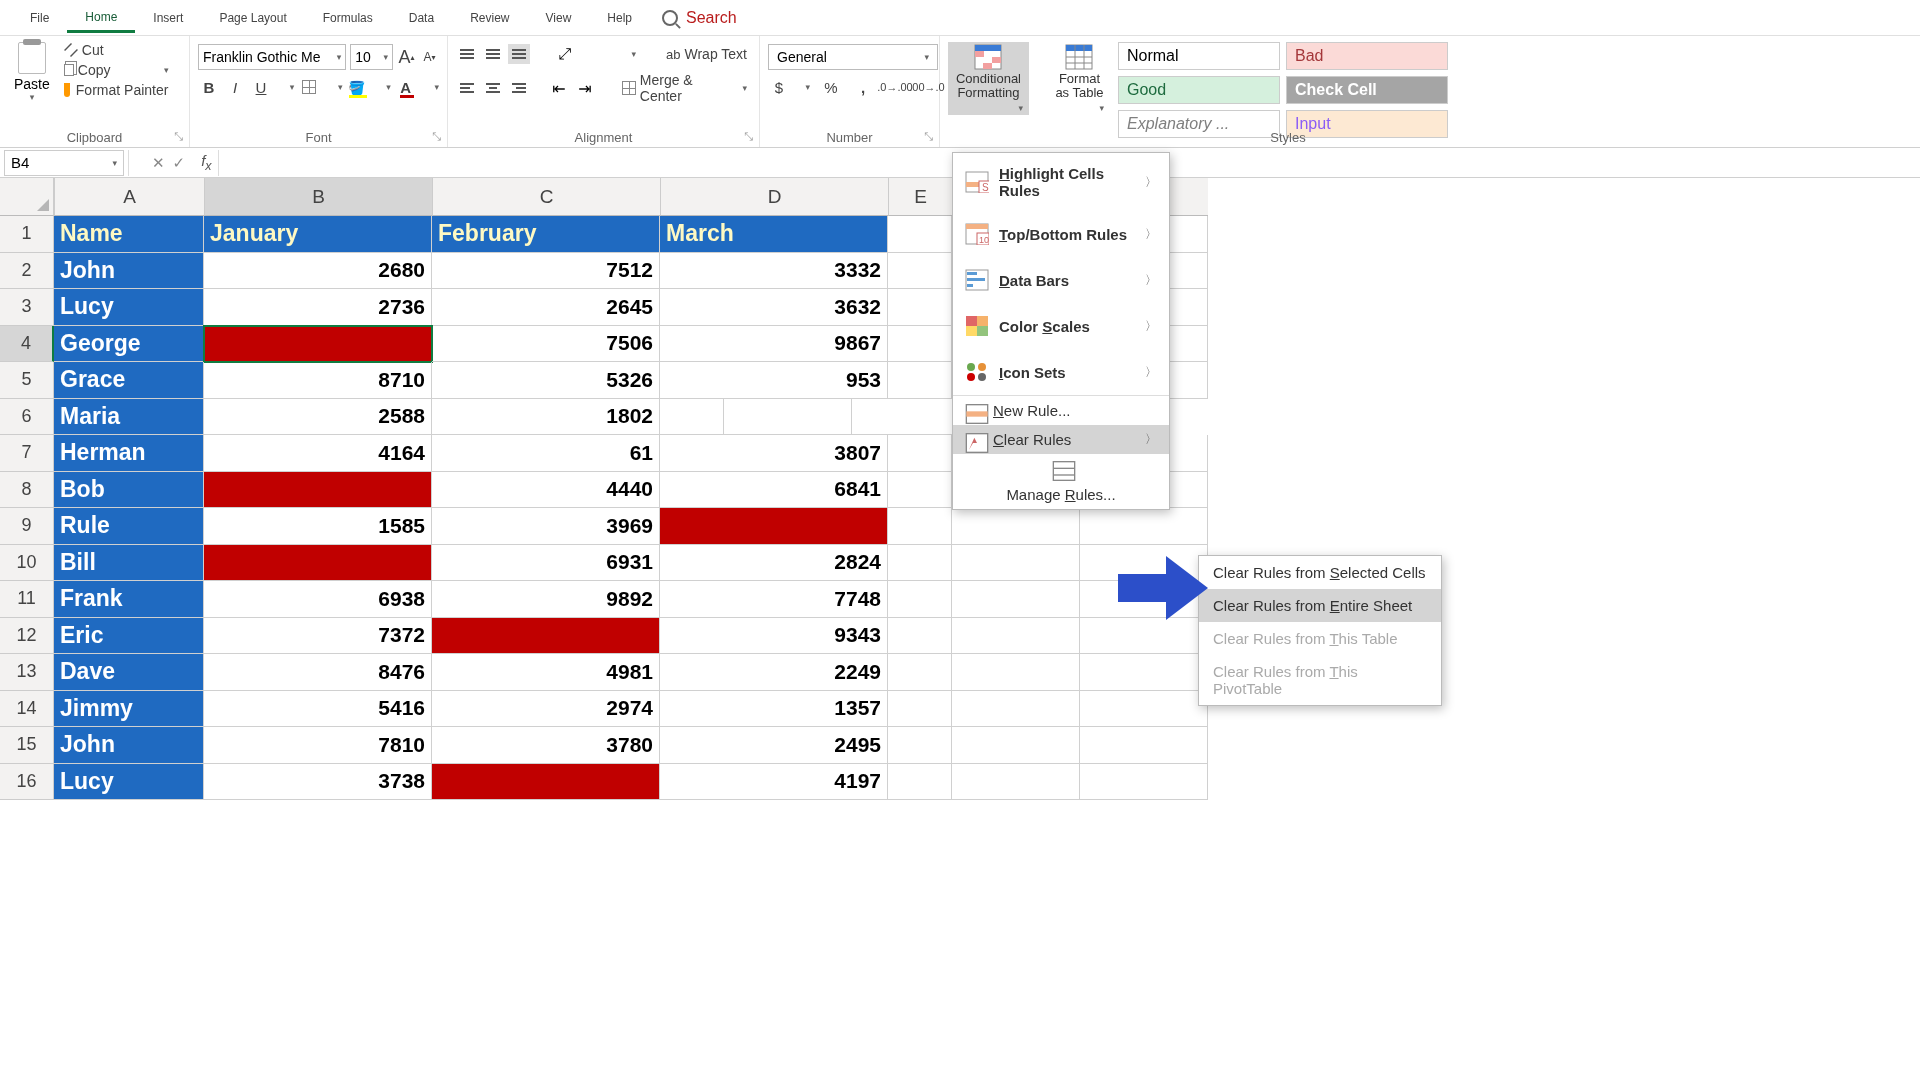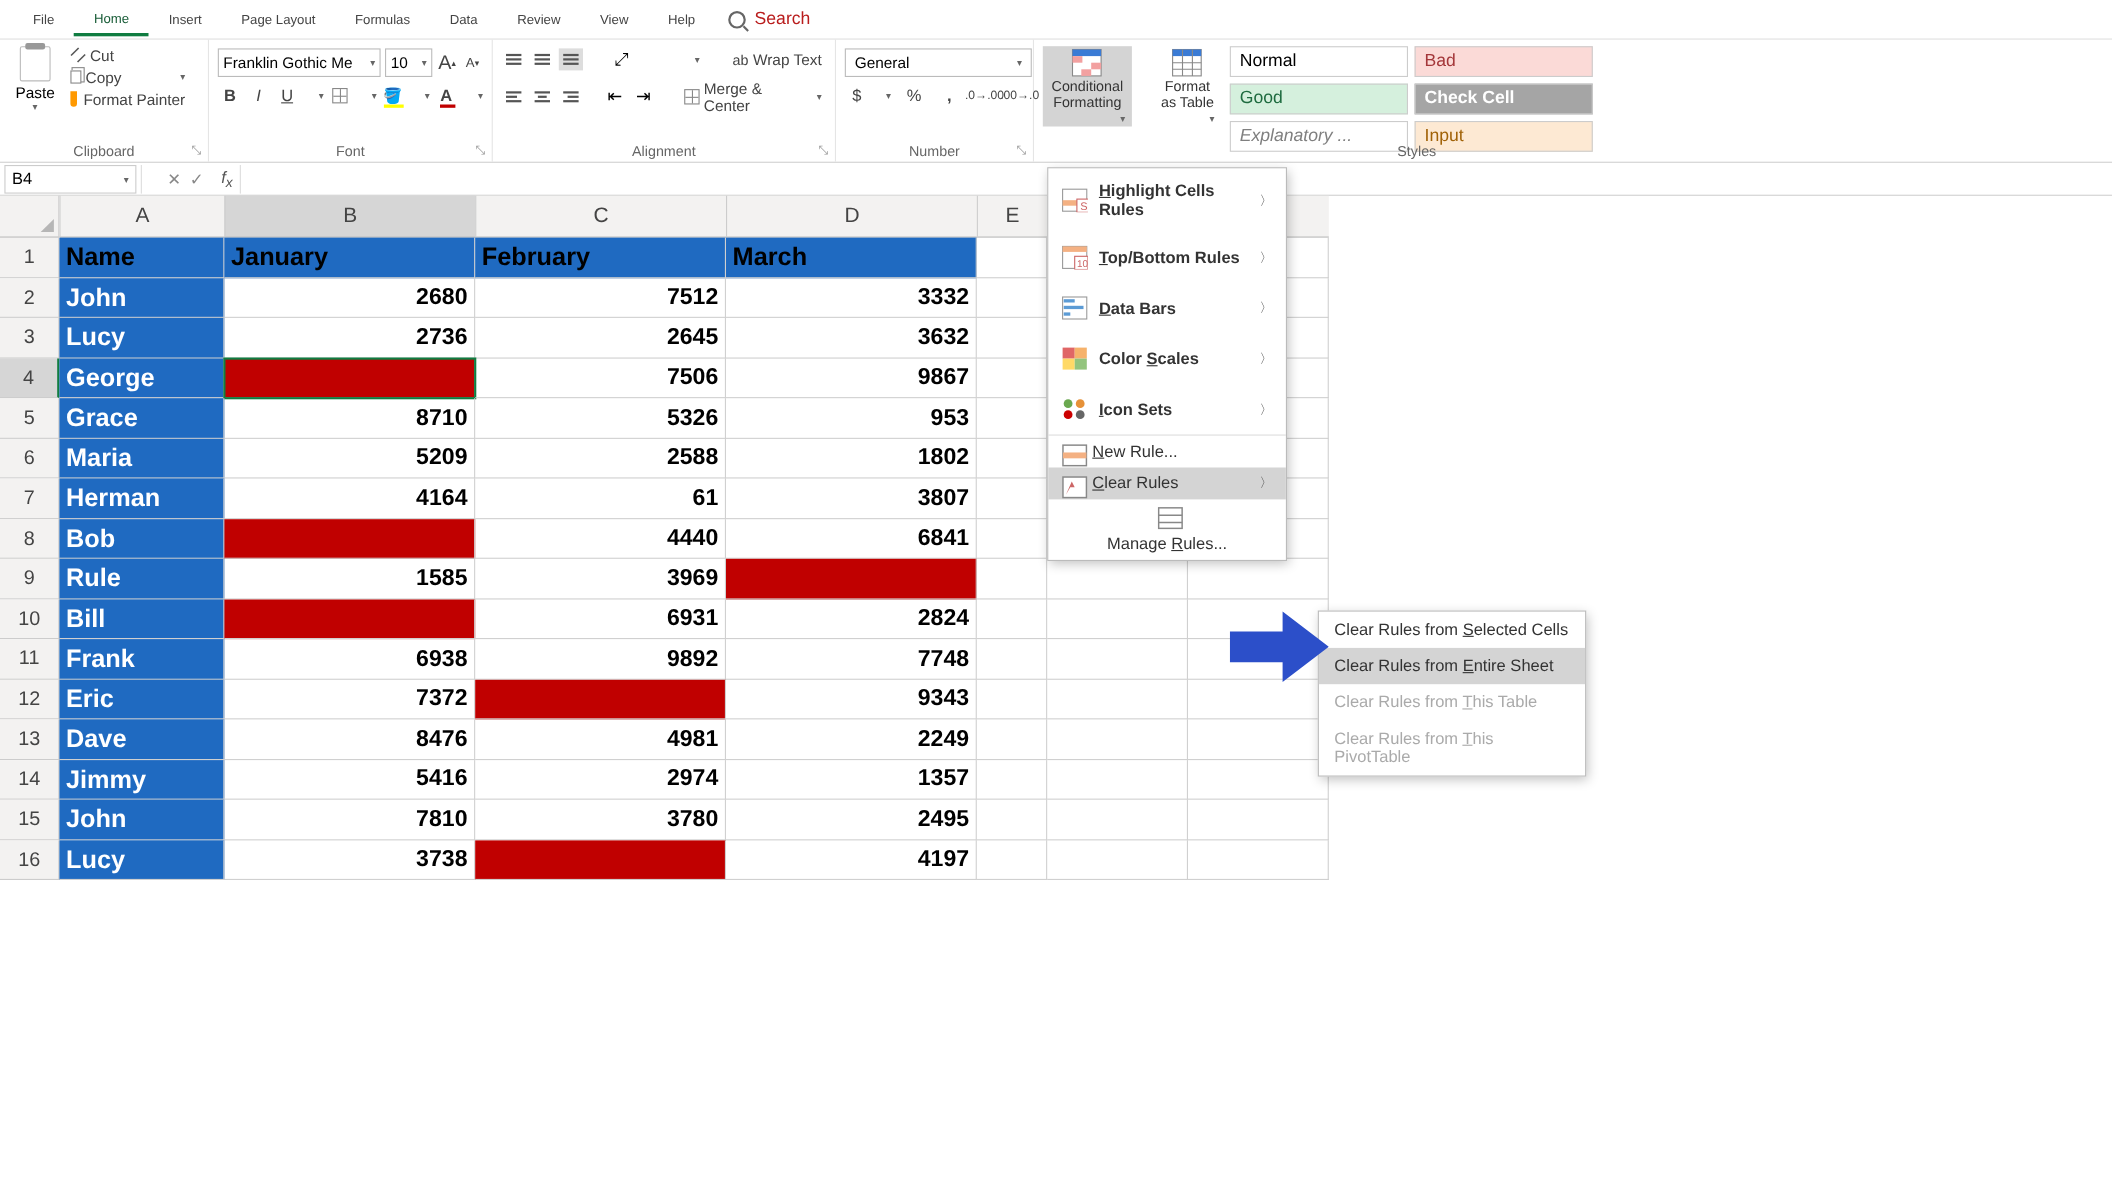--- a/index.html
+++ b/index.html
@@ -63,42 +63,42 @@
 .cf-icon { width:28px; height:26px; }
 .cf-icon svg { width:28px; height:26px;}
 
 .styles-box { display:flex; flex-wrap:wrap; gap:6px; width:340px; padding-top:2px;}
 .style-cell { width:162px; height:28px; border:1px solid #ccc; font-size:16px; padding:2px 8px; display:flex; align-items:center;}
 .sc-normal { background:#fff; color:#000;}
 .sc-bad { background:#fbdad7; color:#a4373a;}
 .sc-good { background:#d5f0dd; color:#1e6b3f;}
 .sc-check { background:#a5a5a5; color:#fff; font-weight:bold;}
 .sc-expl { background:#fff; color:#7f7f7f; font-style:italic;}
-.sc-input { background:#fde9d3; color:#a16207;}
+.sc-input { background:#fde9d3; color:#8b5cf6;}
 
 
 .fxbar { display:flex; align-items:center; height:30px; border-bottom:1px solid #d0d0d0;}
 .namebox { width:120px; border:1px solid #ccc; height:26px; margin:0 4px; padding:2px 6px; display:flex; align-items:center; font-size:15px; background:#fff;}
 .fx-btns { display:flex; gap:8px; padding:0 10px; color:#888; font-size:15px;}
 .fx-label { font-style:italic; font-size:15px; color:#555; padding:0 6px;}
 .fx-input { flex:1; border-left:1px solid #ddd; height:26px; padding:2px 8px;}
 
 
 .grid { position:relative; }
 .col-headers { display:flex; margin-left:54px;}
 .col-headers .ch { border-left:1px solid #ccc; border-bottom:1px solid #bbb; text-align:center; font-size:19px; color:#444; background:#f3f2f1; display:flex; align-items:center; justify-content:center; height:38px;}
 .ch.sel { background:#d6d6d6;}
 .corner { position:absolute; left:0; top:0; width:54px; height:38px; background:#f3f2f1; border-bottom:1px solid #bbb; border-right:1px solid #ccc;}
 .corner::after { content:""; position:absolute; right:4px; bottom:4px; width:0; height:0; border-right:12px solid #b6b6b6; border-top:12px solid transparent;}
 .rows { }
 .row { display:flex; height:36.5px;}
 .rh { width:54px; background:#f3f2f1; border-right:1px solid #ccc; border-bottom:1px solid #ccc; display:flex; align-items:center; justify-content:center; font-size:18px; color:#444;}
 .rh.sel { background:#d6d6d6; border-right:2px solid #107c41;}
 .cell { border-right:1px solid #d0d0d0; border-bottom:1px solid #d0d0d0; padding:2px 6px; display:flex; align-items:center; font-size:21px;}
-.hdr-cell { background:#1f6ac1; color:#000000; font-weight:bold; font-size:23px;}
+.hdr-cell { background:#1f6ac1; color:#fef9c3; font-weight:bold; font-size:23px;}
 .name-cell { background:#1f6ac1; color:#fff; font-weight:bold; font-size:23px;}
 .val-cell { justify-content:flex-end; color:#000; font-weight:bold;}
 .red-cell { background:#c00000;}
 .selcell { outline:2px solid #107c41; outline-offset:-1px;}
 
 
 .cf-menu { position:absolute; top:152px; left:952px; width:218px; background:#fff; border:1px solid #bbb; box-shadow:2px 3px 10px rgba(0,0,0,.25); z-index:50;}
 .cf-item { display:flex; align-items:center; gap:10px; padding:12px 12px; font-size:15px; color:#333; position:relative;}
 .cf-item .chev { margin-left:auto; font-size:12px; color:#555;}
 .cf-item.hl { background:#d4d4d4;}
@@ -409,21 +409,20 @@
         <div class="cell val-cell wBCD  ">8710</div>
         <div class="cell val-cell wBCD  ">5326</div>
         <div class="cell val-cell wBCD  ">953</div>
         <div class="cell wE"></div>
         <div class="cell wGH"></div>
         <div class="cell wGH"></div>
       </div>
       <div class="row">
         <div class="rh ">6</div>
         <div class="cell name-cell wA">Maria</div>
-        <div class="cell val-cell wBCD  ">5209</div>
         <div class="cell val-cell wBCD  ">2588</div>
         <div class="cell val-cell wBCD  ">1802</div>
         <div class="cell wE"></div>
         <div class="cell wGH"></div>
         <div class="cell wGH"></div>
       </div>
       <div class="row">
         <div class="rh ">7</div>
         <div class="cell name-cell wA">Herman</div>
         <div class="cell val-cell wBCD  ">4164</div>

